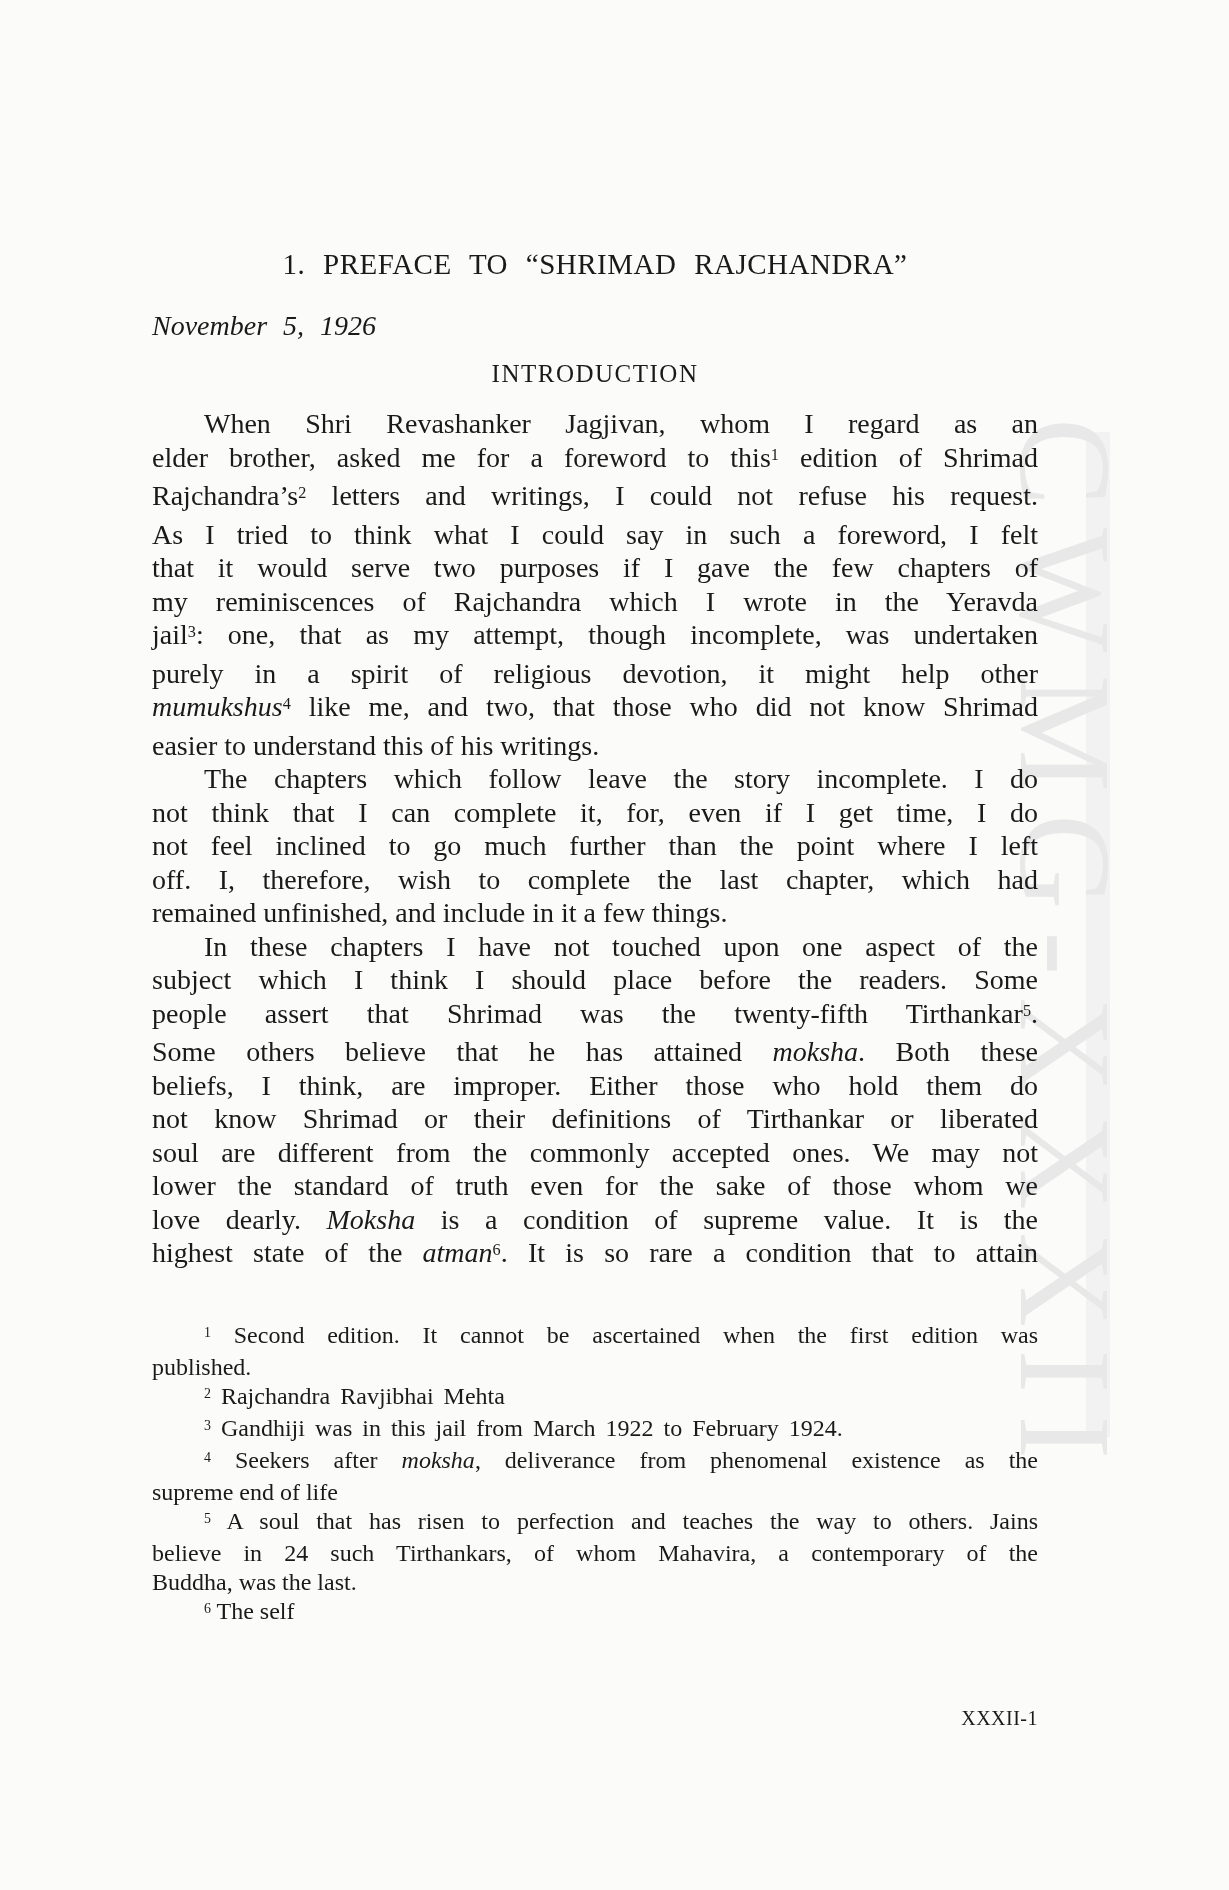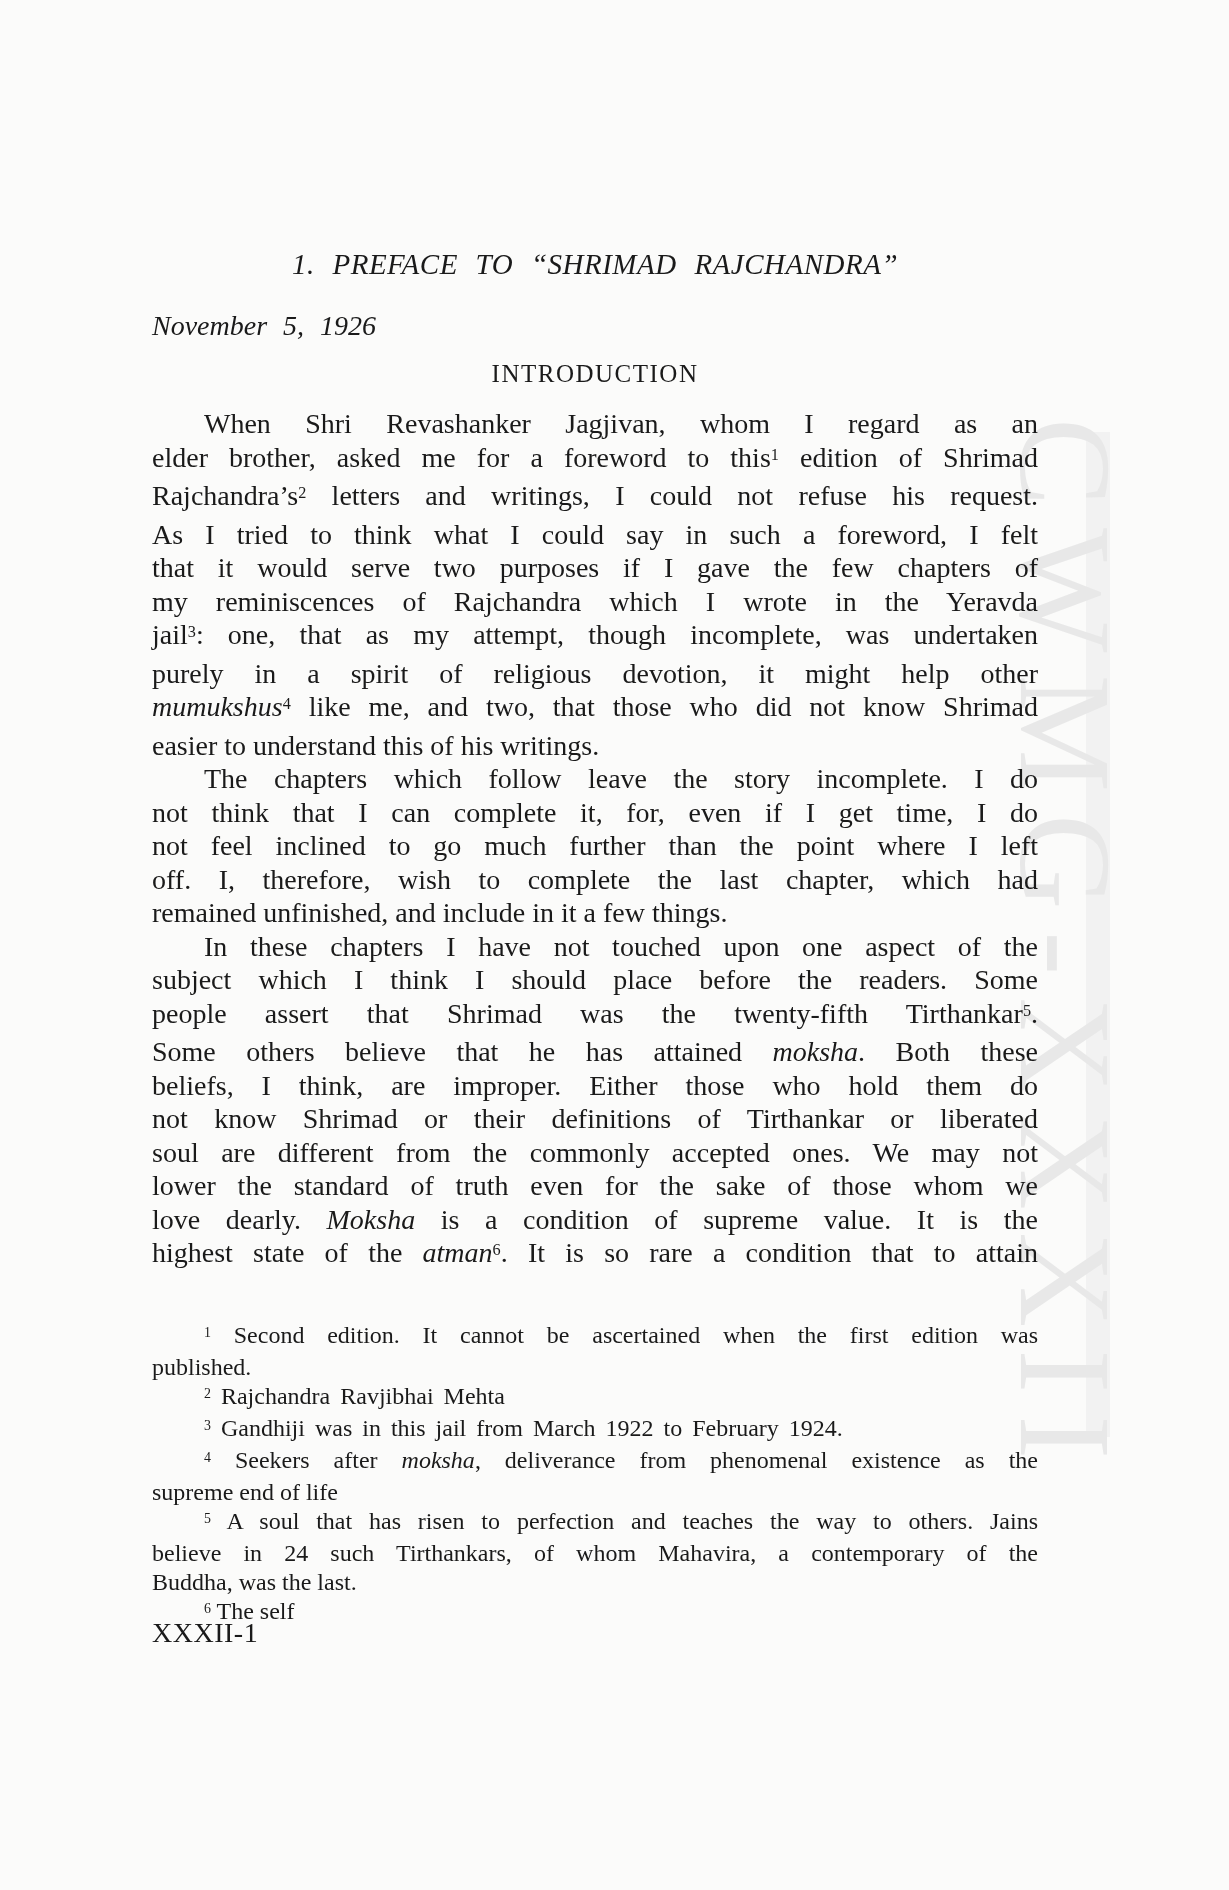--- a/index.html
+++ b/index.html
@@ -13,37 +13,37 @@
   
   .wm-band { left:1086px; top:432px; width:24px; height:1005px; background:#f2f2f2; }
   .watermark {
     left:1115px; top:418px; width:1060px; height:100px; line-height:100px;
     transform:rotate(90deg); transform-origin:0 0;
     font-size:132px; letter-spacing:22px; color:#e8e8e8; white-space:nowrap;
   }
   
   .col { left:152px; width:886px; }
   .title {
-    top:248px; text-align:center; font-style:italic; font-size:29px;
+    top:248px; text-align:center; font-size:29px;
     word-spacing:10px; letter-spacing:0.5px; white-space:nowrap;
   }
   .dateline {
     top:310px; text-align:left; font-style:italic; font-size:28px;
     word-spacing:9px; padding-right:6px; box-sizing:border-box;
   }
   .heading { top:360px; text-align:center; font-size:25px; letter-spacing:1.5px; }
   #body-block { top:407px; font-size:28px; }
   #body-block .ln { line-height:33.5px; }
   #footnote-block { top:1321px; font-size:24px; }
   #footnote-block .ln { line-height:29px; }
   .ln { text-align:justify; text-align-last:justify; }
   .ln.end { text-align-last:left; }
   .ln.first { text-indent:52px; }
   .ln.sp { word-spacing:4px; }
-  .footer { top:1617px; font-size:28px; letter-spacing:0.5px; }
+  .footer { top:1707px; font-size:20px; letter-spacing:0.5px;text-align:right; }
   i { font-style:italic;margin-top:29px; }
   .sup { font-size:0.58em; position:relative; top:-0.42em; }
 </style>
 </head>
 <body>
 
 <div class="abs wm-band"></div>
 <div class="abs watermark">CWMG-XXXII</div>
 
 <div class="abs col title">1.  PREFACE TO “SHRIMAD RAJCHANDRA”</div>

